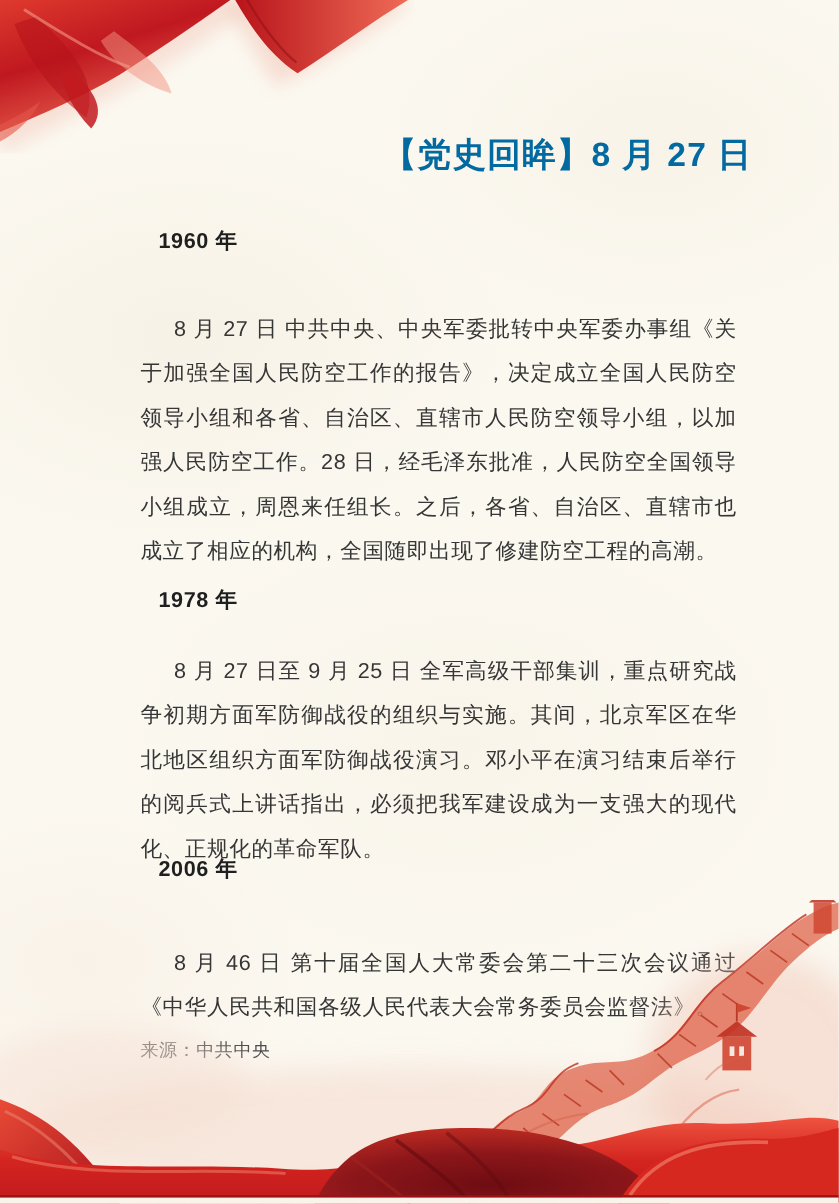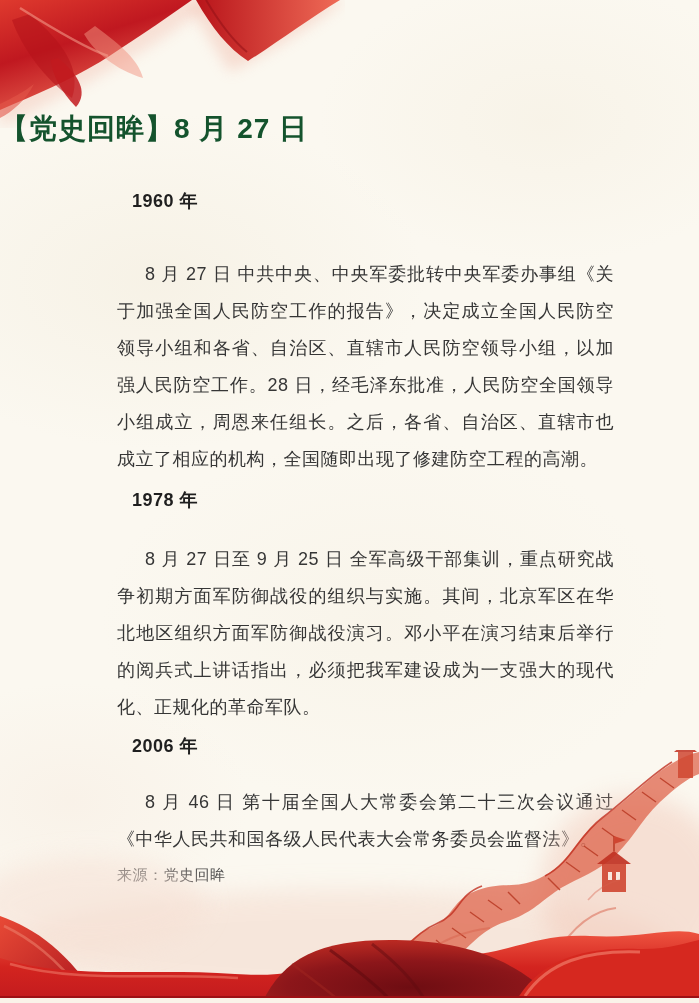--- a/index.html
+++ b/index.html
@@ -10,37 +10,37 @@
       radial-gradient(ellipse 420px 260px at 22% 28%, rgba(224,210,178,.16), transparent 65%),
       radial-gradient(ellipse 380px 240px at 78% 12%, rgba(228,214,184,.14), transparent 60%),
       radial-gradient(ellipse 460px 300px at 55% 62%, rgba(232,218,190,.12), transparent 62%),
       radial-gradient(ellipse 300px 200px at 10% 80%, rgba(240,214,198,.18), transparent 60%),
       #fbf8f0;
   }
   .decor{position:absolute;pointer-events:none;}
   #top-decor{top:0;left:0;}
   #bottom-decor{left:0;top:750px;}
   .page-title{
-    position:absolute;top:110px;left:0;width:627px;text-align:left;
-    font-size:28px;font-weight:bold;color:#14532d;letter-spacing:1px;margin:0;
+    position:absolute;top:110px;left:0;width:627px;text-align:right;
+    font-size:28px;font-weight:bold;color:#0369a1;letter-spacing:1px;margin:0;
   }
   .year-header{
     position:absolute;left:132px;width:400px;margin:0;
     font-size:18px;font-weight:bold;color:#1f1f1f;letter-spacing:.5px;
   }
   .para{
     position:absolute;left:101px;width:497px;margin:16px;
     font-size:18px;line-height:37px;color:#363636;
     text-align:justify;text-indent:28px;word-break:break-all;letter-spacing:.5px;
   }
   #hdr-1969{top:189px}
   #para-1969{top:240px}
   #hdr-1981{top:488px}
   #para-1981{top:525px}
-  #hdr-2006{top:734px}
+  #hdr-2006{top:712px}
   #para-2006{top:768px}
   .source-line{
     position:absolute;left:117px;top:866px;margin:0;
     font-size:15px;color:#4a4a4a;letter-spacing:.5px;
   }
 </style>
 </head>
 <body>
 
 <svg id="top-decor" class="decor" width="345" height="128" viewBox="0 0 345 128" aria-hidden="true">
@@ -74,21 +74,21 @@
 
 <h2 class="year-header" id="hdr-1969">1960 年</h2>
 <p class="para" id="para-1969">8 月 27 日 中共中央、中央军委批转中央军委办事组《关于加强全国人民防空工作的报告》，决定成立全国人民防空领导小组和各省、自治区、直辖市人民防空领导小组，以加强人民防空工作。28 日，经毛泽东批准，人民防空全国领导小组成立，周恩来任组长。之后，各省、自治区、直辖市也成立了相应的机构，全国随即出现了修建防空工程的高潮。</p>
 
 <h2 class="year-header" id="hdr-1981">1978 年</h2>
 <p class="para" id="para-1981">8 月 27 日至 9 月 25 日 全军高级干部集训，重点研究战争初期方面军防御战役的组织与实施。其间，北京军区在华北地区组织方面军防御战役演习。邓小平在演习结束后举行的阅兵式上讲话指出，必须把我军建设成为一支强大的现代化、正规化的革命军队。</p>
 
 <h2 class="year-header" id="hdr-2006">2006 年</h2>
 <p class="para" id="para-2006">8 月 46 日 第十届全国人大常委会第二十三次会议通过《中华人民共和国各级人民代表大会常务委员会监督法》。</p>
 
-<p class="source-line">来源：党史回眸</p>
+<p class="source-line">来源：中共中央</p>
 
 <svg id="bottom-decor" class="decor" width="699" height="253" viewBox="0 0 699 253" aria-hidden="true">
   <defs>
     <linearGradient id="gradL" x1="0" y1="0" x2="1" y2="1">
       <stop offset="0" stop-color="#e84a36"></stop>
       <stop offset="1" stop-color="#a8121c"></stop>
     </linearGradient>
     <linearGradient id="gradM" x1="0" y1="0" x2="0" y2="1">
       <stop offset="0" stop-color="#ee5440"></stop>
       <stop offset="0.5" stop-color="#d3241f"></stop>

